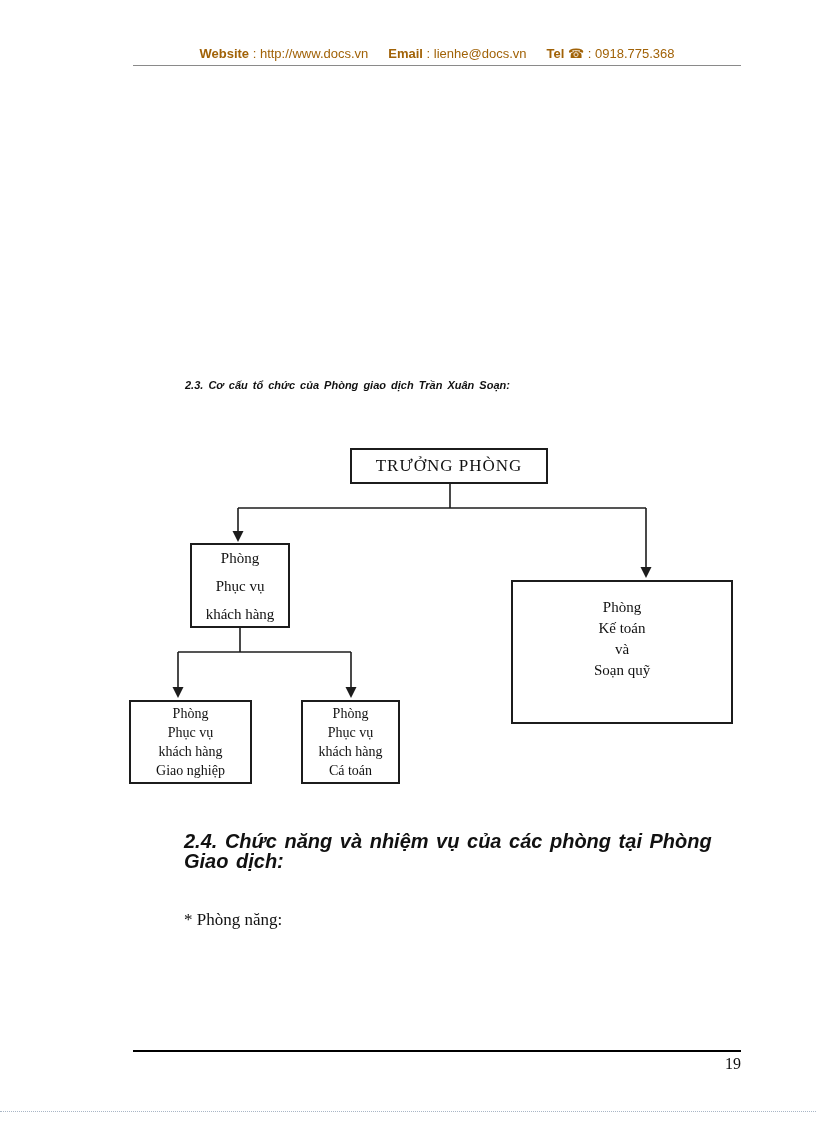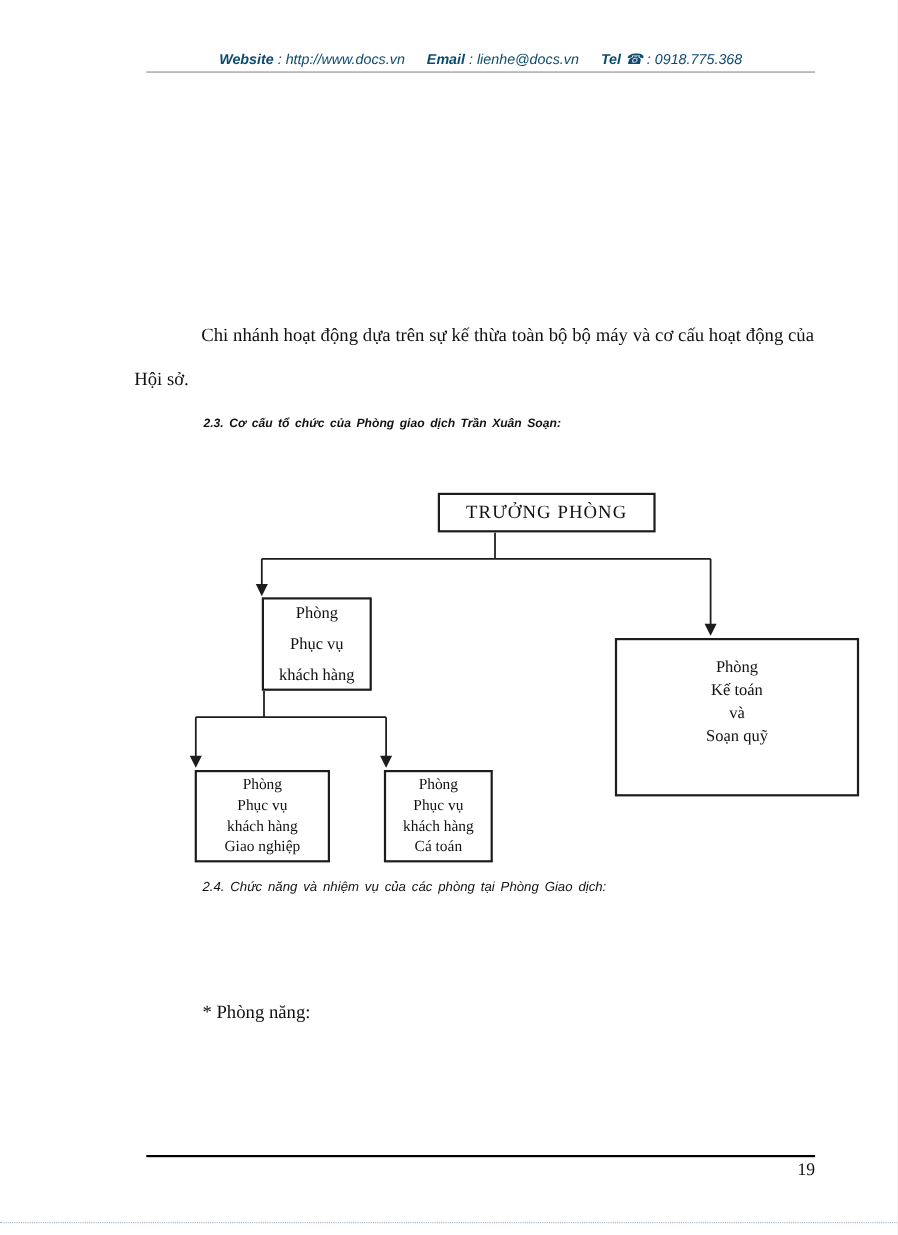--- a/index.html
+++ b/index.html
@@ -10,23 +10,22 @@
     background:#ffffff;
     overflow:hidden;
     font-family:"Liberation Serif", serif;
     color:#111111;
   }
   
   .header-text{
     position:absolute;left:133px;top:45px;width:608px;
     text-align:center;
     font-family:"Liberation Sans", sans-serif;
-    font-style:italic;
     font-size:13px;line-height:17px;
-    color:#0c4a6e;
+    color:#a16207;
     white-space:nowrap;
   }
   .header-text .seg{margin:0 10px;}
   .header-text b{font-weight:bold;}
   .header-rule{
     position:absolute;left:133px;top:65px;width:608px;height:0;
     border-top:1.5px solid #8a8a8a;
   }
   
   .paragraph{
@@ -35,24 +34,24 @@
     text-align:justify;text-indent:61px;
   }
   .h23{
     position:absolute;left:185px;top:374px;width:560px;
     font-family:"Liberation Sans", sans-serif;
     font-weight:bold;font-style:italic;
     font-size:11px;line-height:22px;
     word-spacing:2px;
   }
   .h24{
-    position:absolute;left:184px;top:796px;width:570px;
+    position:absolute;left:184px;top:831px;width:570px;
     font-family:"Liberation Sans", sans-serif;
-    font-weight:normal;font-style:italic;
-    font-size:12px;line-height:20px;
+    font-weight:bold;font-style:italic;
+    font-size:20px;line-height:20px;
     word-spacing:2px;
   }
   .h241{
     position:absolute;left:184px;top:876px;
     font-size:18px;line-height:24px;
     text-decoration:underline;
   }
   .func-line{
     position:absolute;left:184px;top:908px;
     font-size:17px;line-height:24px;
@@ -61,21 +60,20 @@
   .chart-svg{position:absolute;left:0;top:0;}
   .node{
     position:absolute;
     box-sizing:border-box;
     border:2px solid #1c1c1c;
     background:#ffffff;
     display:flex;flex-direction:column;
     align-items:center;justify-content:center;
     text-align:center;
     font-family:"Liberation Serif", serif;
-    margin-left:48px;
   }
   .node-top   {left:350px;top:448px;width:198px;height:36px;font-size:17px;letter-spacing:1px;}
   .node-left  {left:190px;top:543px;width:100px;height:85px;font-size:15px;line-height:28px;}
   .node-right {left:511px;top:580px;width:222px;height:144px;font-size:15px;line-height:21px;padding-bottom:26px;}
   .node-bl    {left:129px;top:700px;width:123px;height:84px;font-size:14px;line-height:19px;}
   .node-br    {left:301px;top:700px;width:99px;height:84px;font-size:14px;line-height:19px;}
   .node span{display:block;}
   
   .footer-rule{
     position:absolute;left:133px;top:1050px;width:608px;height:0;
@@ -93,21 +91,20 @@
 </head>
 <body>
 
 <div class="page">
 
   <div class="header-text">
     <span class="seg"><b>Website</b><span> : http://www.docs.vn</span></span><span class="seg"><b>Email</b><span> : lienhe@docs.vn</span></span><span class="seg"><b>Tel</b> <span>☎</span><span> : 0918.775.368</span></span>
   </div>
   <div class="header-rule"></div>
 
-  <div class="paragraph">Chi nhánh hoạt động dựa trên sự kế thừa toàn bộ bộ máy và cơ cấu hoạt động của Hội sở.</div>
   <div class="h23">2.3. Cơ cấu tổ chức của Phòng giao dịch Trần Xuân Soạn:</div>
 
   <svg class="chart-svg" width="816" height="1123" viewBox="0 0 816 1123">
     <g stroke="#1c1c1c" stroke-width="1.6" fill="none">
       <path d="M450,484 V508"></path>
       <path d="M238,508 H646"></path>
       <path d="M238,508 V532"></path>
       <path d="M646,508 V568"></path>
       <path d="M240,628 V652"></path>
       <path d="M178,652 H351"></path>

